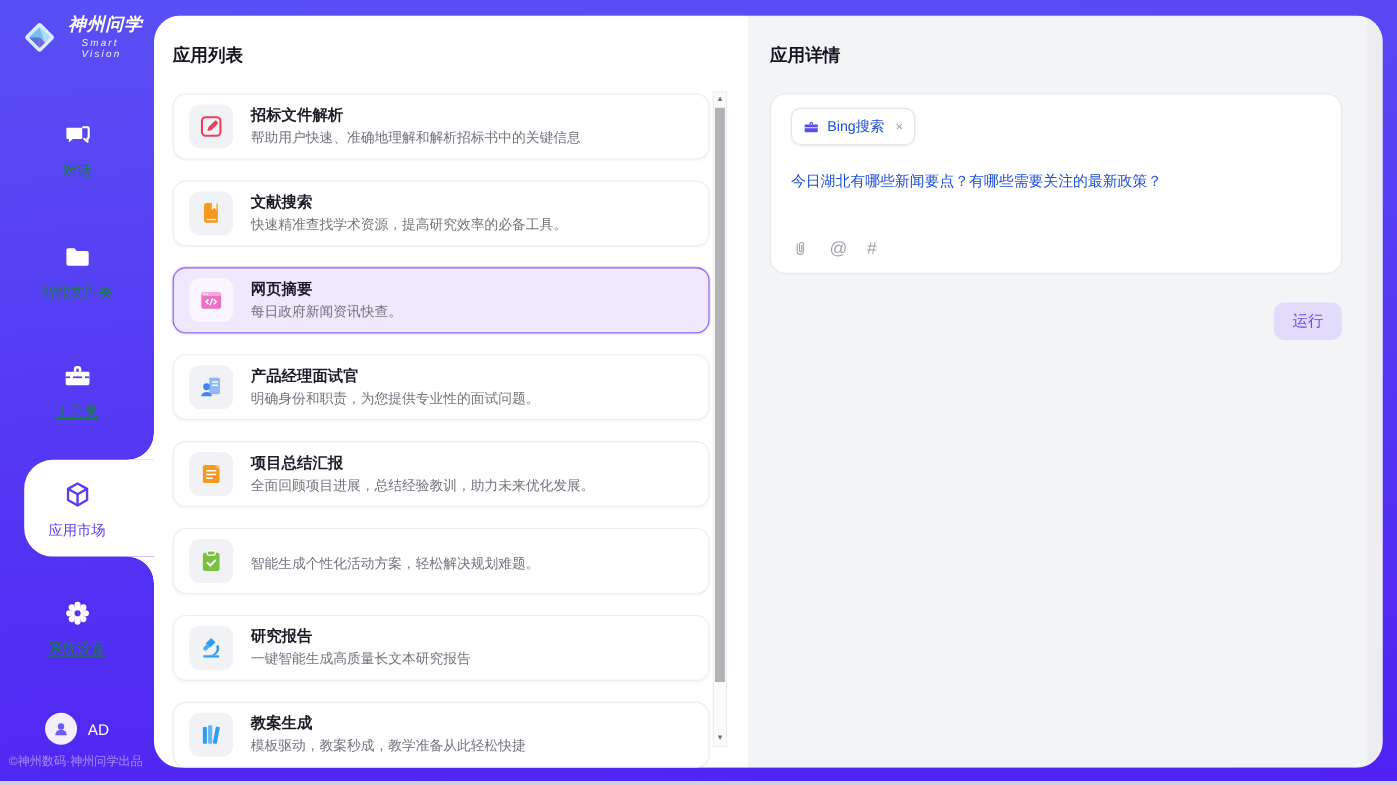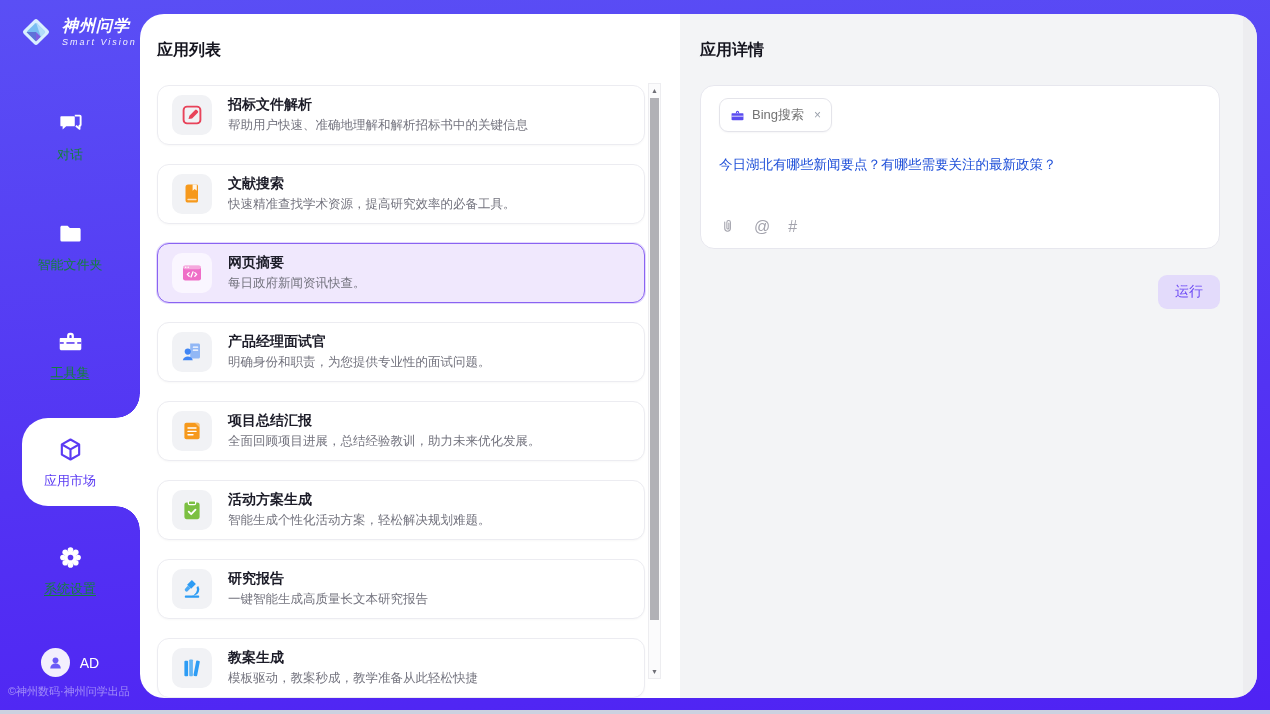--- a/index.html
+++ b/index.html
@@ -56,21 +56,21 @@
   .vscrollbar .thumb{position:absolute;left:1px;right:1px;top:14px;height:522px;background:#b1b1b6;}
   
   .detail-panel{flex:1;background:#f3f4f6;position:relative;padding:26px 0 0 20px;box-sizing:border-box;}
   .detail-strip{position:absolute;top:0;right:0;width:14px;height:100%;background:#ededf0;}
   .prompt-card{width:520px;height:164px;box-sizing:border-box;background:#fff;border:1px solid #e7e7ee;
     border-radius:14px;margin-top:22px;position:relative;padding:12px 18px;}
   .chip{display:inline-flex;align-items:center;gap:7px;padding:7px 10px;border:1px solid #e4e4ea;border-radius:9px;
     background:#fff;box-shadow:0 1px 2px rgba(20,20,40,.04);}
   .chip .ic{width:15px;height:15px;color:#5b4cf0;}
   .chip .ic svg{width:100%;height:100%;display:block;}
-  .chip-label{font-size:13px;color:#737373;}
+  .chip-label{font-size:13px;color:#1d4ed8;}
   .chip-close{font-size:12px;color:#9aa0ab;margin-left:3px;cursor:pointer;}
   .prompt-text{margin-top:24px;font-size:13.5px;color:#1d4ed8;}
   .prompt-toolbar{position:absolute;left:18px;bottom:13px;display:flex;align-items:center;gap:18px;color:#a3a3ad;}
   .prompt-toolbar .ic{width:17px;height:17px;display:block;cursor:pointer;}
   .prompt-toolbar .ic svg{width:100%;height:100%;display:block;}
   .prompt-toolbar .txt-ic{font-size:16px;line-height:17px;cursor:pointer;}
   .run-row{width:520px;display:flex;justify-content:flex-end;margin-top:26px;}
   .run-btn{border:none;background:#e3dbfb;color:#6c49f5;font-size:14px;padding:8px 17px;border-radius:9px;cursor:pointer;
     font-family:inherit;}
   
@@ -87,21 +87,21 @@
           <rect x="9" y="9" width="22" height="22" rx="3" fill="#d9efff"></rect>
           <rect x="12.5" y="12.5" width="15" height="15" rx="1.5" fill="#79bdf2"></rect>
           <path d="M12.5 12.5h15v7.5z" fill="#b3dcfa"></path>
           <path d="M12.5 27.5l7.5-7.5 7.5 7.5z" fill="#5e72d8"></path>
           <path d="M20 20l7.5 0 0 7.5z" fill="#7e5fe0"></path>
         </g>
       </svg>
     </span>
     <span>
       <span class="brand-name">神州问学</span>
-      <span class="brand-sub" style="display:block;">Smart Vision</span>
+      <span class="brand-sub" style="display:block;margin-left:12px;">Smart Vision</span>
     </span>
   </div>
 
   <div class="blob-fillet top"></div>
   <div class="active-blob"></div>
   <div class="blob-fillet bottom"></div>
 
   <nav id="side-nav">
       <div class="nav-item" style="top: 110px;"><span class="ic"><svg viewBox="0 0 24 24">
             <path d="M15.8 5h4.4c.5 0 .8.3.8.8v7.4c0 .5-.3.8-.8.8H20v2.8L16.8 14" fill="none" stroke="#fff" stroke-width="1.7" stroke-linejoin="round"></path>
@@ -241,21 +241,20 @@
           <div class="tile">
             <span class="ic" style="color: rgb(124, 192, 66);">
               <svg viewBox="0 0 24 24">
                 <rect x="4.4" y="4.6" width="15.2" height="16.6" rx="2.1" fill="currentColor"></rect>
                 <rect x="8.4" y="2.8" width="7.2" height="3.8" rx="1.1" fill="currentColor" stroke="#fff" stroke-width="1.2"></rect>
                 <path d="M8.7 13.7l2.5 2.5 4.3-4.6" fill="none" stroke="#fff" stroke-width="1.8" stroke-linecap="round" stroke-linejoin="round"></path>
               </svg>
             </span>
           </div>
           <div class="card-meta">
-            <div class="card-title">活动方案生成</div>
             <div class="card-desc">智能生成个性化活动方案，轻松解决规划难题。</div>
           </div>
         </div>
         <div class="card">
           <div class="tile">
             <span class="ic" style="color: rgb(45, 156, 244);">
               <svg viewBox="0 0 24 24">
                 <g fill="currentColor">
                   <path d="M11.9 2.9l4 4-4.8 4.8-4-4z"></path>
                   <path d="M7.9 8.7l2.6 2.6-2.6 2.7a1.8 1.8 0 0 1-2.6-2.6z" opacity=".85"></path>

